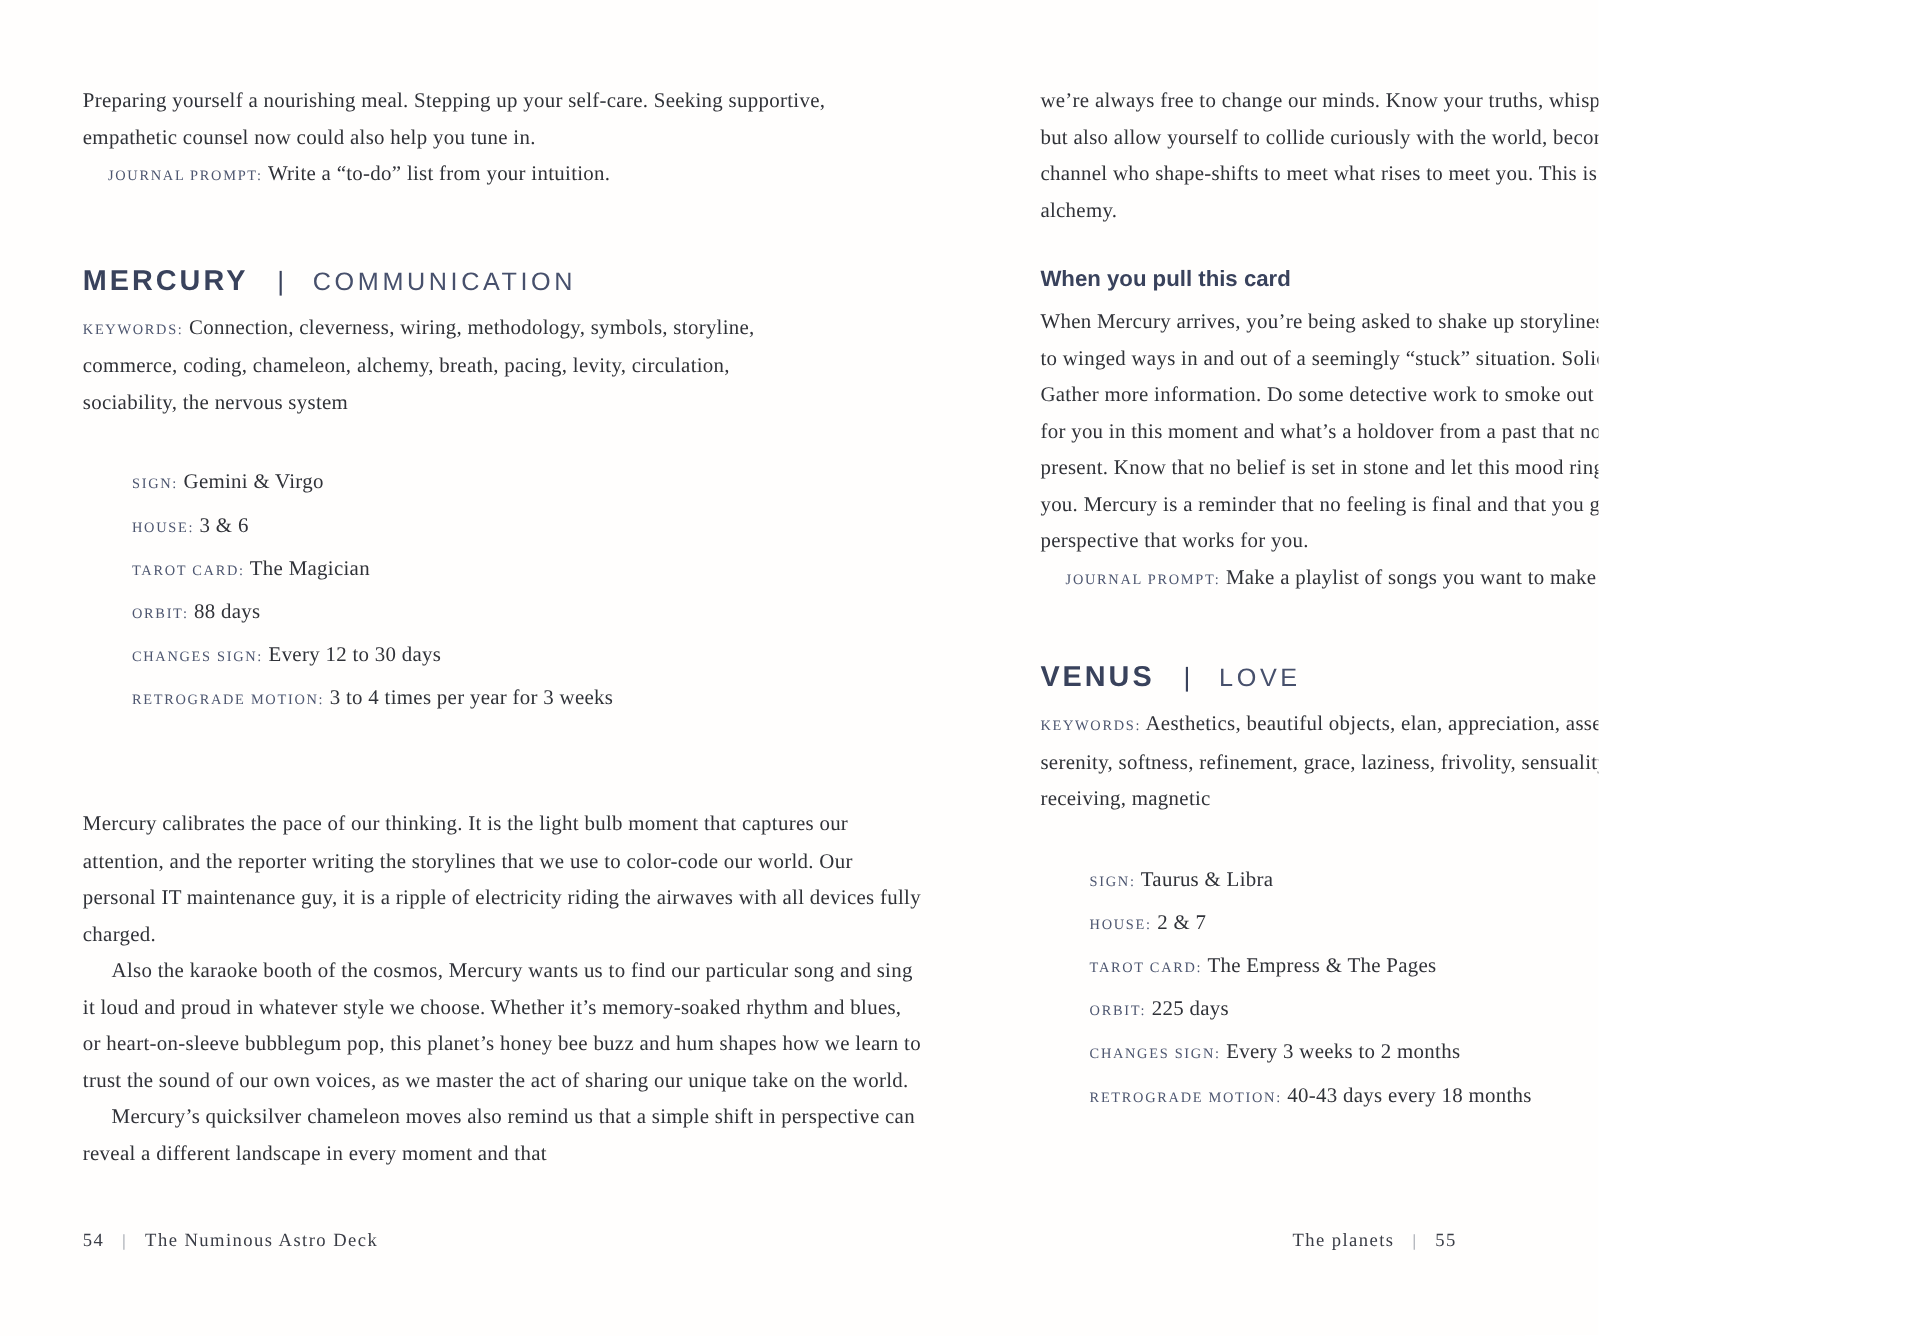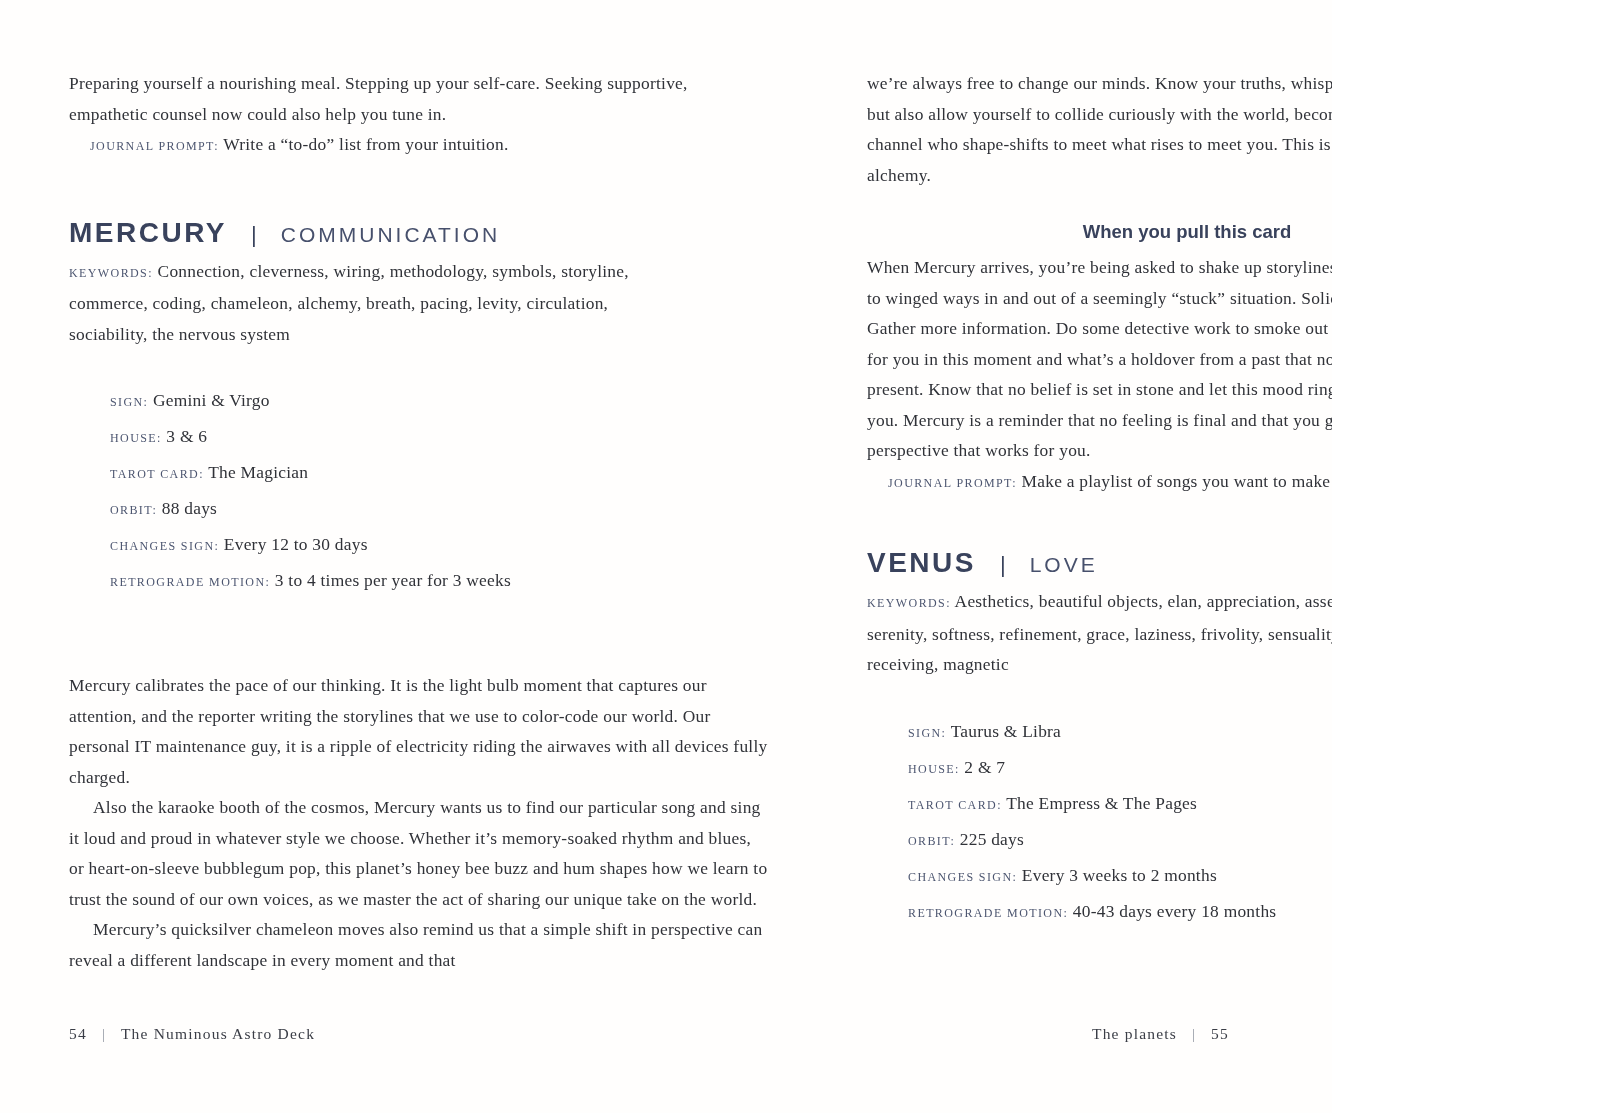--- a/index.html
+++ b/index.html
@@ -36,21 +36,21 @@
   .journal-line { padding-left: 21px; }
 
   .planet-heading {
     line-height: 30px;
     white-space: nowrap;
     font-weight: normal;
   }
   .planet-heading .planet {
     font-family: "Liberation Sans", sans-serif;
     font-weight: 700;
-    font-size: 28px;
+    font-size: 24px;
     letter-spacing: 2.5px;
     color: #39425c;
   }
   .planet-heading .pipe {
     font-family: "Liberation Sans", sans-serif;
     font-weight: 400;
     font-size: 22px;
     color: #39425c;
     margin: 0 24px;
   }
@@ -67,35 +67,34 @@
   .body-block-left { margin-top: 71px; width: 700px; }
   .para-indent { text-indent: 24px; }
 
   .card-heading {
     margin-top: 29px;
     font-family: "Liberation Sans", sans-serif;
     font-weight: 700;
     font-size: 18.5px;
     line-height: 26px;
     color: #39425c;
-    text-align: center;
   }
   .card-para { margin-top: 7px; }
   .hd-right { margin-top: 48px; }
 
   .page-footer {
     position: absolute;
     top: 1025px;
     font-size: 15.5px;
     letter-spacing: 1.2px;
     color: #3a3d46;
     white-space: nowrap;
   }
   .footer-left  { left: 69px; }
-  .footer-right { right: 103px; }
+  .footer-right { right: 118px; }
   .page-footer .pipe {
     color: #8a8f9a;
     font-size: 14px;
     margin: 0 15px;
   }
 </style>
 </head>
 <body>
 
 <div class="spread">

